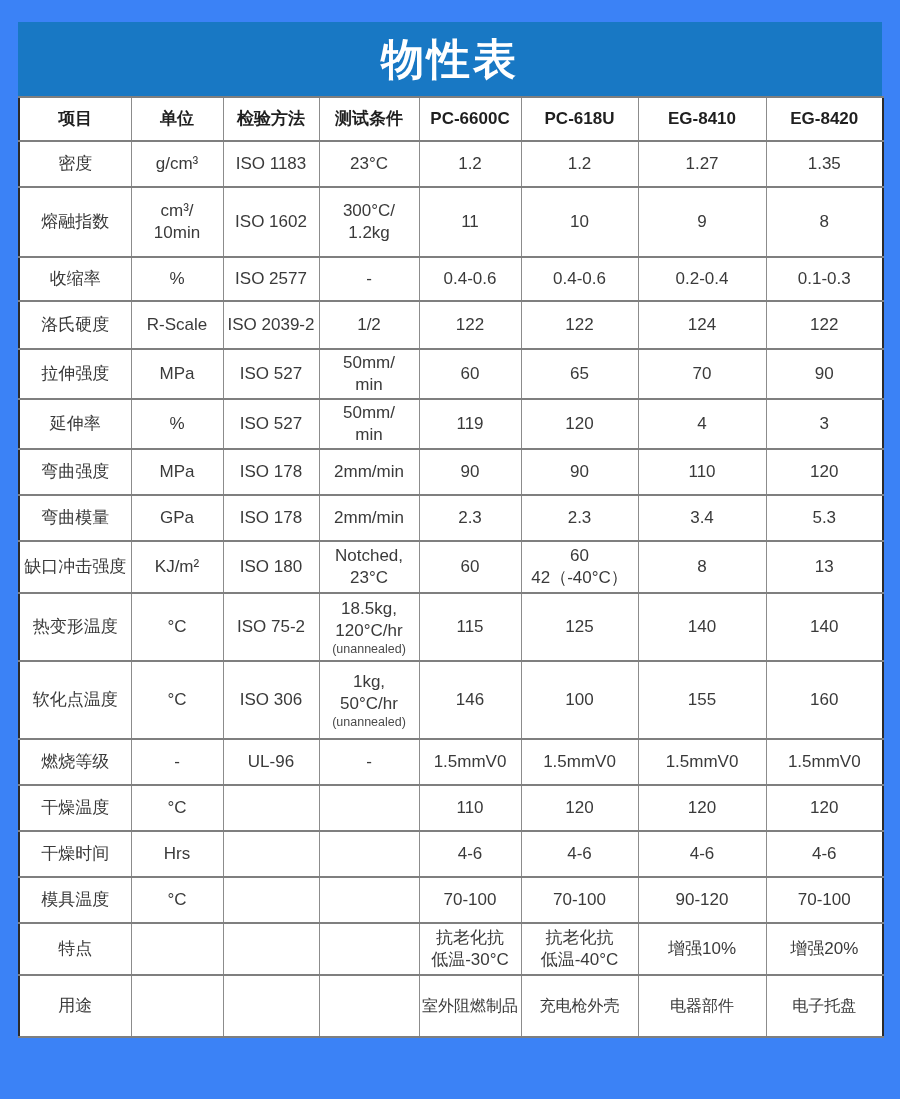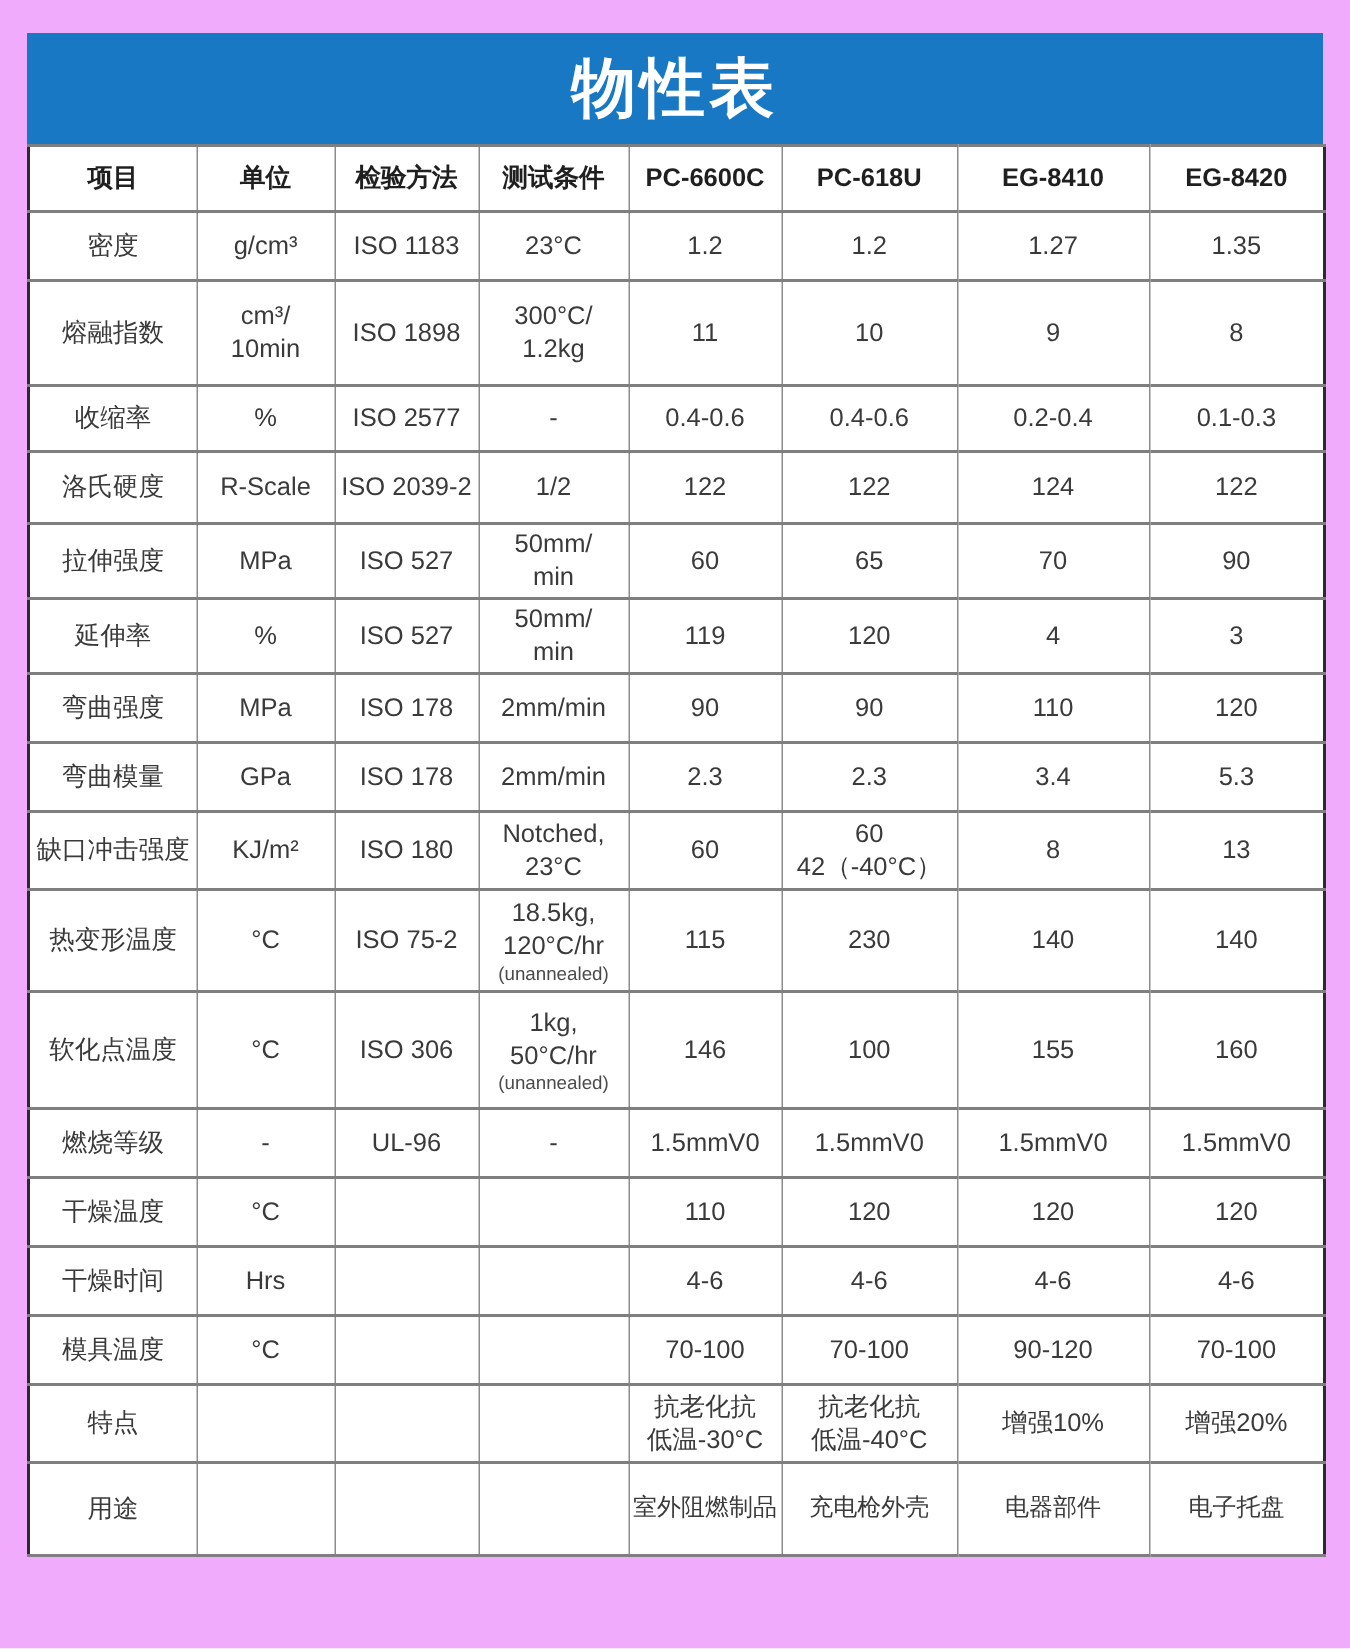--- a/index.html
+++ b/index.html
@@ -7,21 +7,21 @@
     padding: 0;
     background: #ffffff;
     font-family: "Liberation Sans", "DejaVu Sans", sans-serif;
     color: #333333;
   }
   .page {
     width: 900px;
     height: 1099px;
     box-sizing: border-box;
     padding: 22px 18px 23px 18px;
-    background: #f0abfc;
+    background: #3b82f6;
   }
   .banner {
     width: 864px;
     height: 74px;
     background: #1878c4;
     display: flex;
     align-items: center;
     justify-content: center;
   }
   .banner .title {
@@ -109,21 +109,21 @@
           <td class="cond"><span>23°C</span></td>
           <td class="val">1.2</td>
           <td class="val">1.2</td>
           <td class="val">1.27</td>
           <td class="val">1.35</td>
         </tr>
         <tr style="height: 70px;">
           <td class="item">熔融指数</td>
           <td class="unit">cm³/
 10min</td>
-          <td class="method">ISO 1898</td>
+          <td class="method">ISO 1602</td>
           <td class="cond"><span>300°C/
 1.2kg</span></td>
           <td class="val">11</td>
           <td class="val">10</td>
           <td class="val">9</td>
           <td class="val">8</td>
         </tr>
         <tr style="height: 44px;">
           <td class="item">收缩率</td>
           <td class="unit">%</td>
@@ -198,21 +198,21 @@
           <td class="val">8</td>
           <td class="val">13</td>
         </tr>
         <tr style="height: 68px;">
           <td class="item">热变形温度</td>
           <td class="unit">°C</td>
           <td class="method">ISO 75-2</td>
           <td class="cond"><span>18.5kg,
 120°C/hr</span><span class="cond-note">(unannealed)</span></td>
           <td class="val">115</td>
-          <td class="val">230</td>
+          <td class="val">125</td>
           <td class="val">140</td>
           <td class="val">140</td>
         </tr>
         <tr style="height: 78px;">
           <td class="item">软化点温度</td>
           <td class="unit">°C</td>
           <td class="method">ISO 306</td>
           <td class="cond"><span>1kg,
 50°C/hr</span><span class="cond-note">(unannealed)</span></td>
           <td class="val">146</td>

